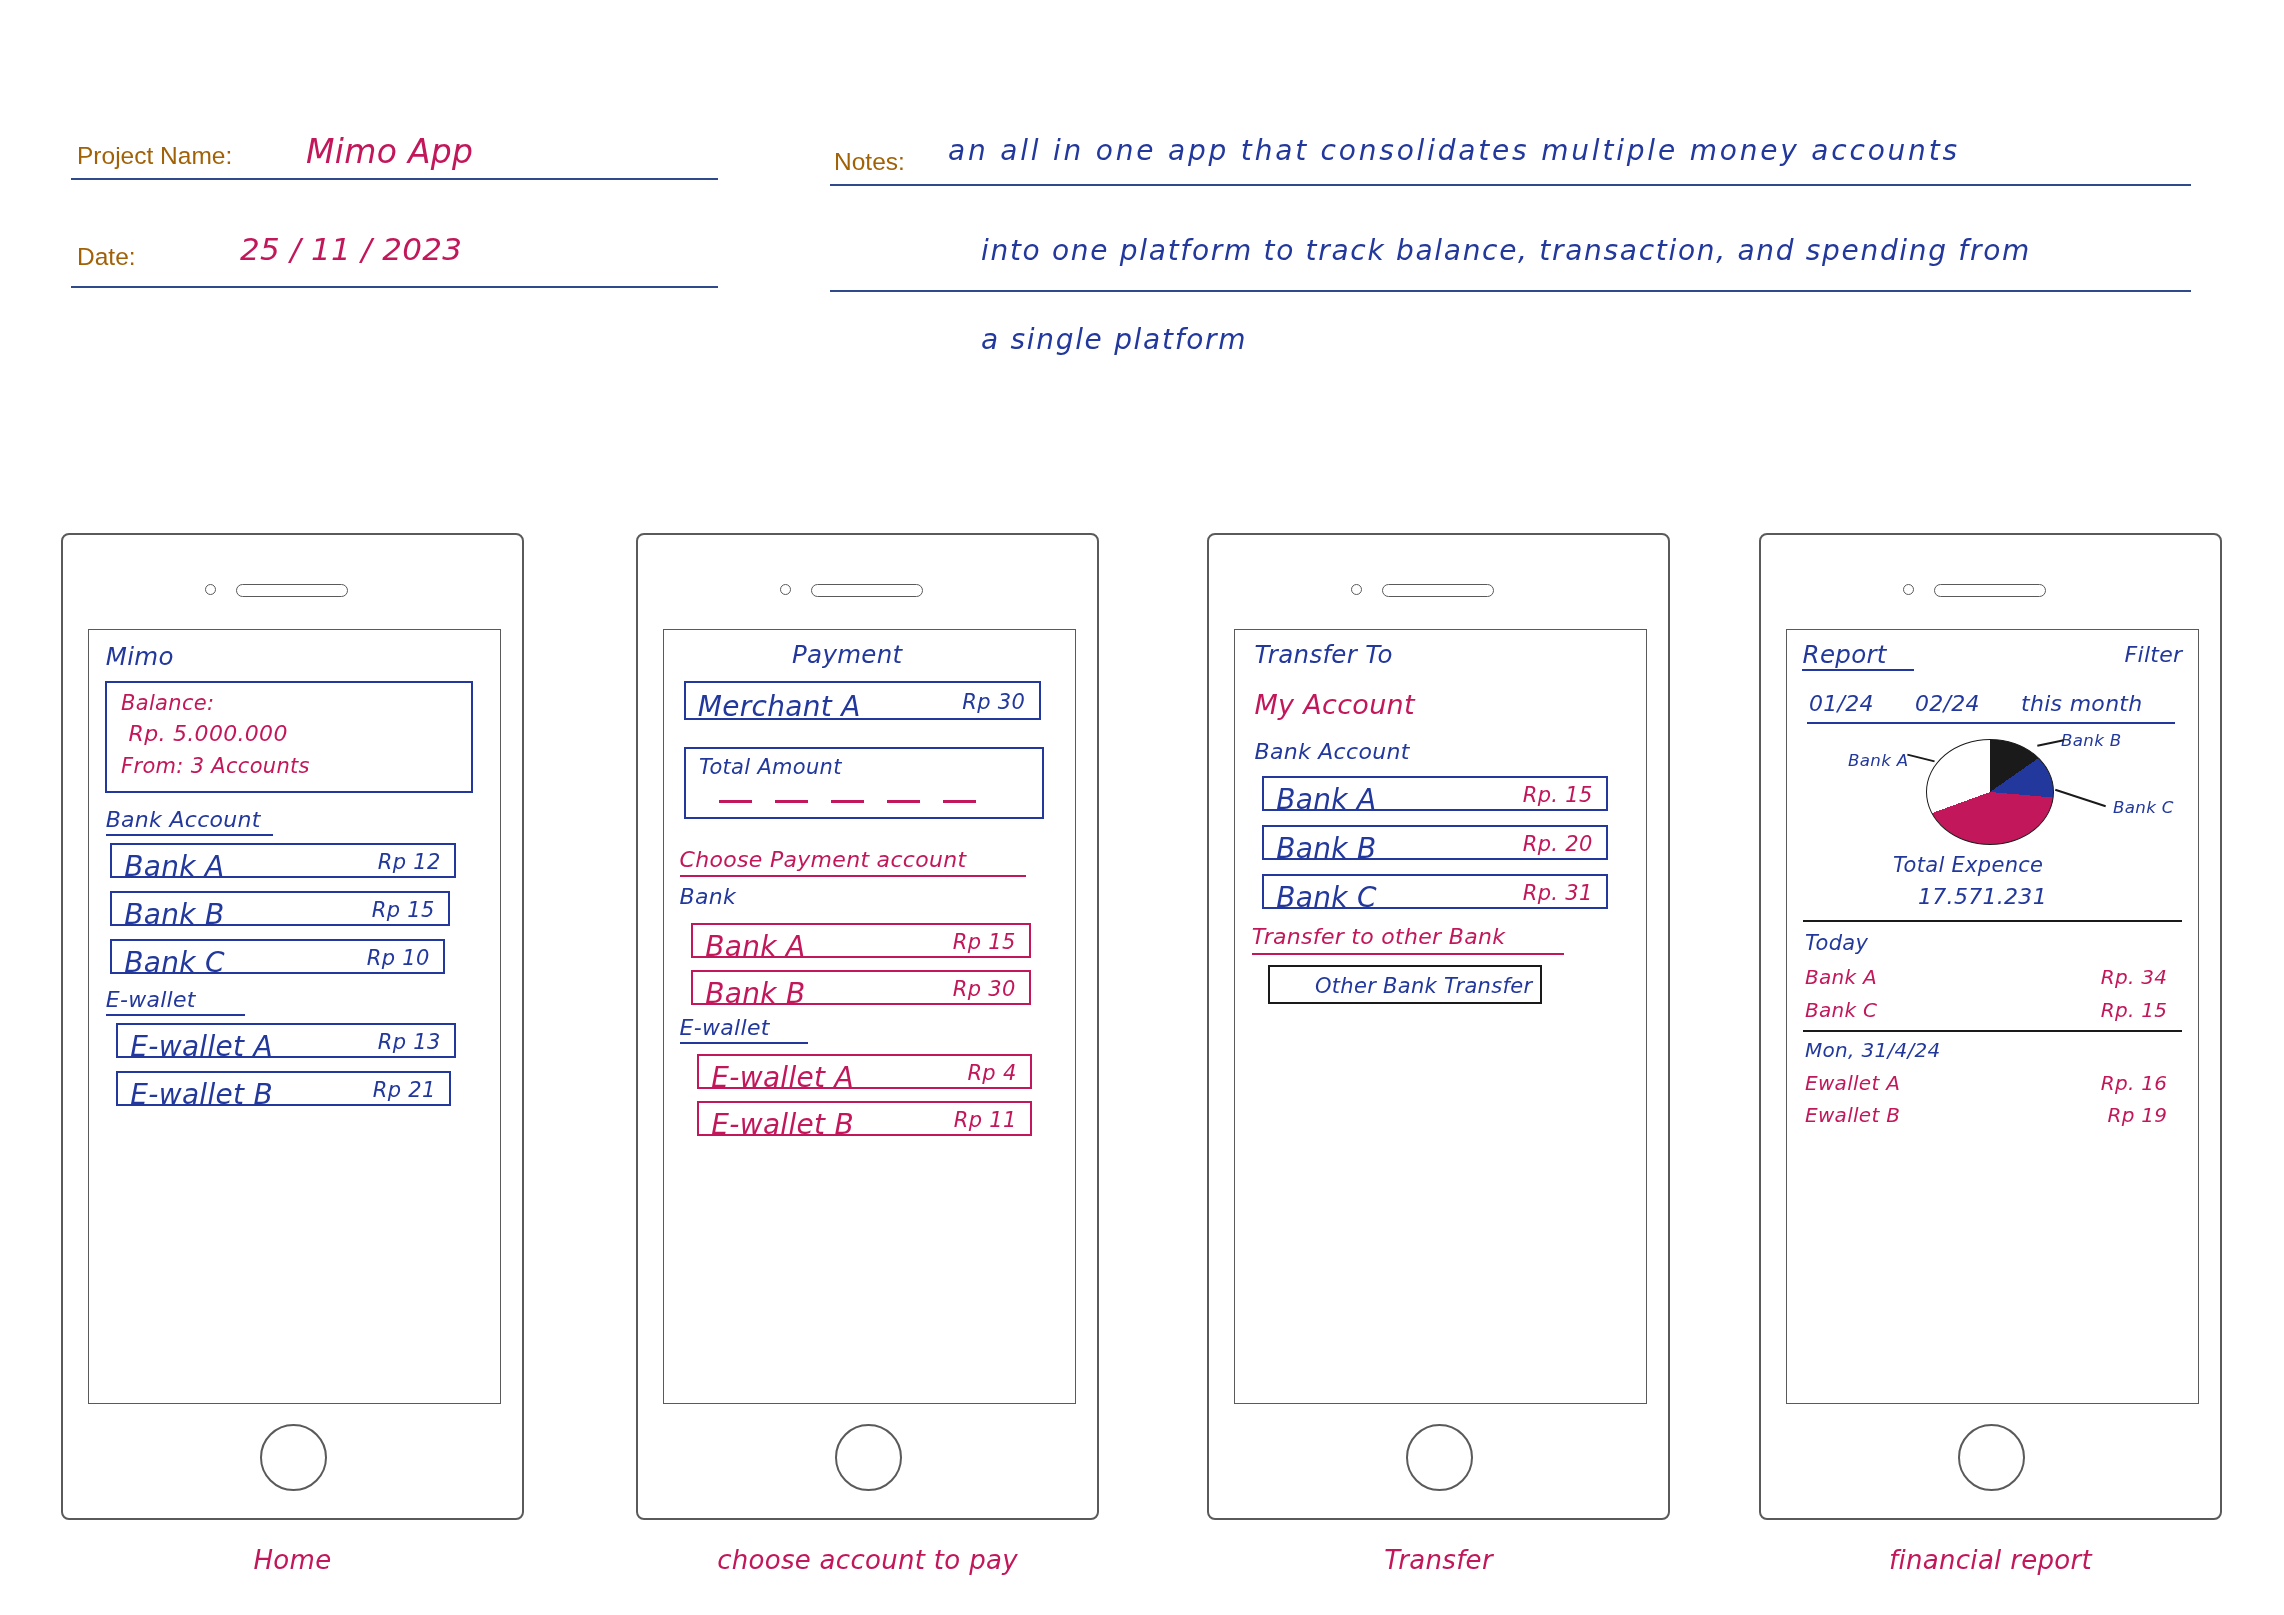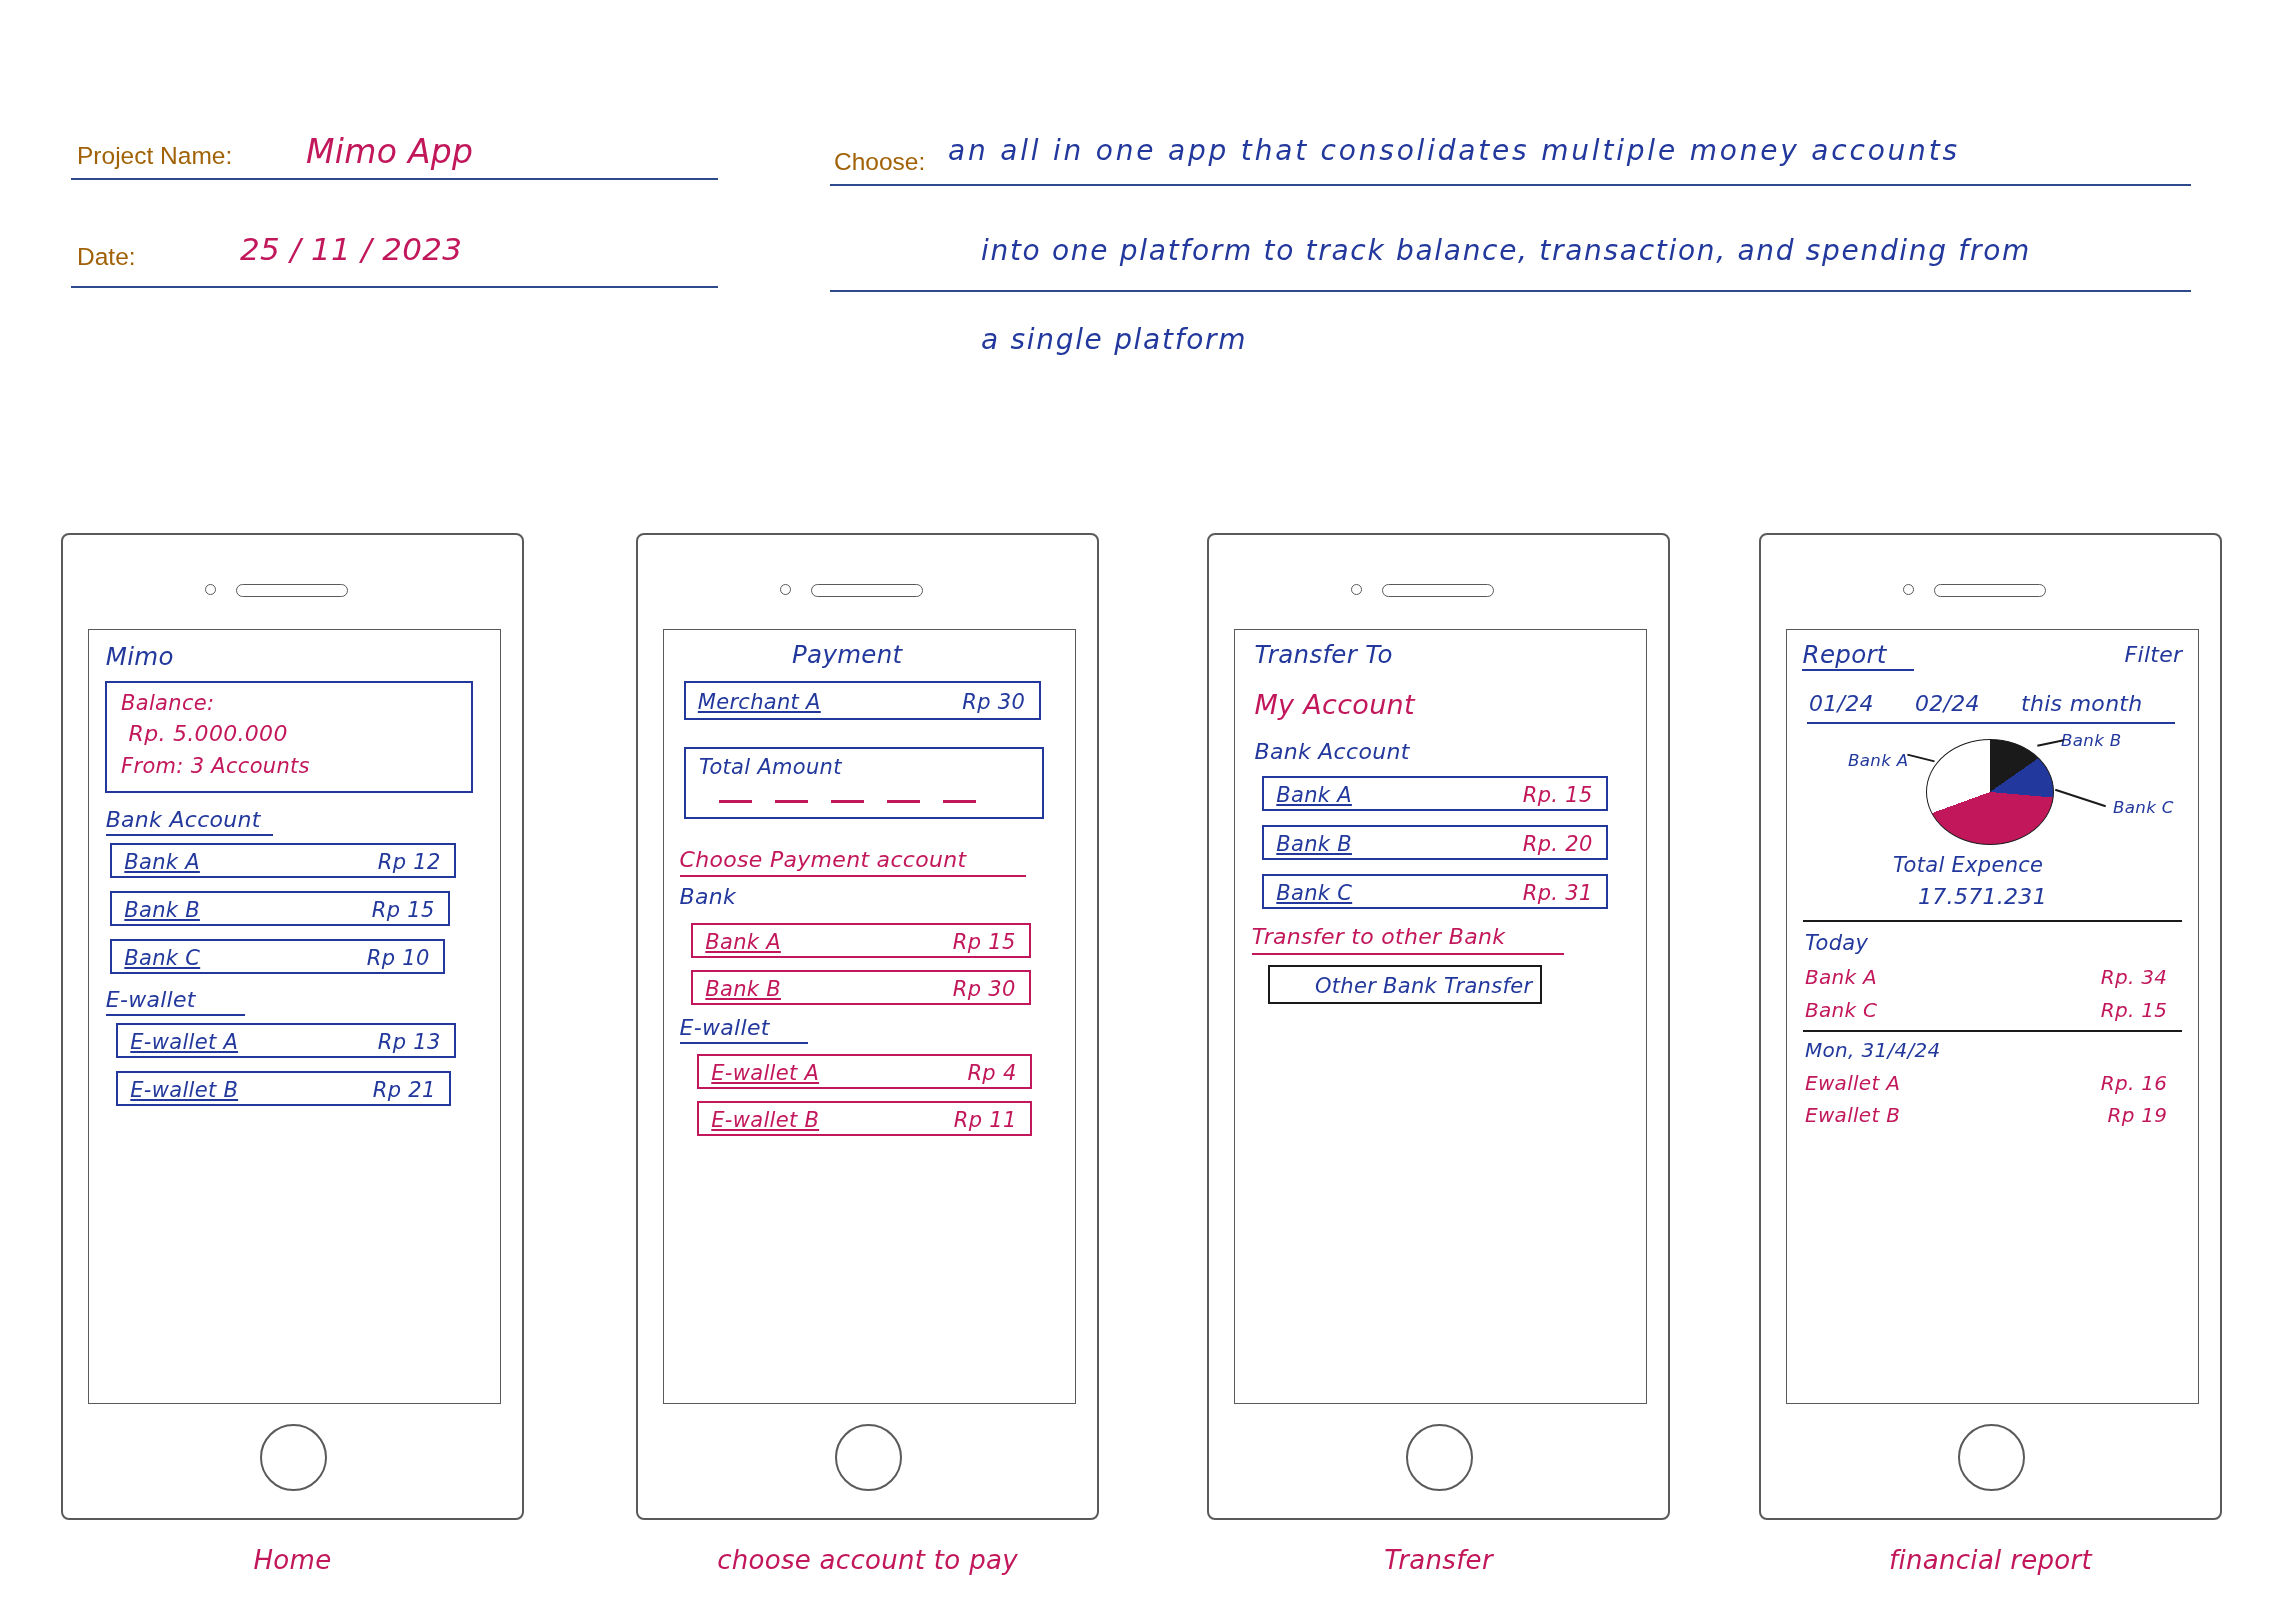--- a/index.html
+++ b/index.html
@@ -132,22 +132,21 @@
     position: absolute;
     box-sizing: border-box;
     border: 2.2px solid #22389c;
     height: 35px;
   }
   .row.red { border-color: #c2185b; }
   .row.blk { border-color: #1a1a1a; }
   .row-label {
     position: absolute;
     left: 12.3px; top: 4.5px;
-    font-size: 21px;
-    text-decoration: underline;
+    font-size: 28px;
   }
   .row-value {
     position: absolute;
     right: 13.4px; top: 4.5px;
     font-size: 21px;
   }
   .u-line {
     position: absolute;
     height: 2.2px;
   }
@@ -182,21 +181,21 @@
 
 <div id="header">
   <div class="field-label" id="project-name-label">Project Name:</div>
   <div class="field-value hand red" id="project-name-value">Mimo App</div>
   <div class="rule" id="project-name-rule"></div>
 
   <div class="field-label" id="date-label">Date:</div>
   <div class="field-value hand red" id="date-value">25 / 11 / 2023</div>
   <div class="rule" id="date-rule"></div>
 
-  <div class="field-label" id="notes-label">Choose:</div>
+  <div class="field-label" id="notes-label">Notes:</div>
   <div class="field-value hand blue" id="notes-line-1">an all in one app that consolidates multiple money accounts</div>
   <div class="rule" id="notes-rule-1"></div>
   <div class="field-value hand blue" id="notes-line-2">into one platform to track balance, transaction, and spending from</div>
   <div class="rule" id="notes-rule-2"></div>
   <div class="field-value hand blue" id="notes-line-3">a single platform</div>
 </div>
 
 <div class="phone" id="phone-1">
   <div class="speaker-dot"></div>
   <div class="speaker-bar"></div>

